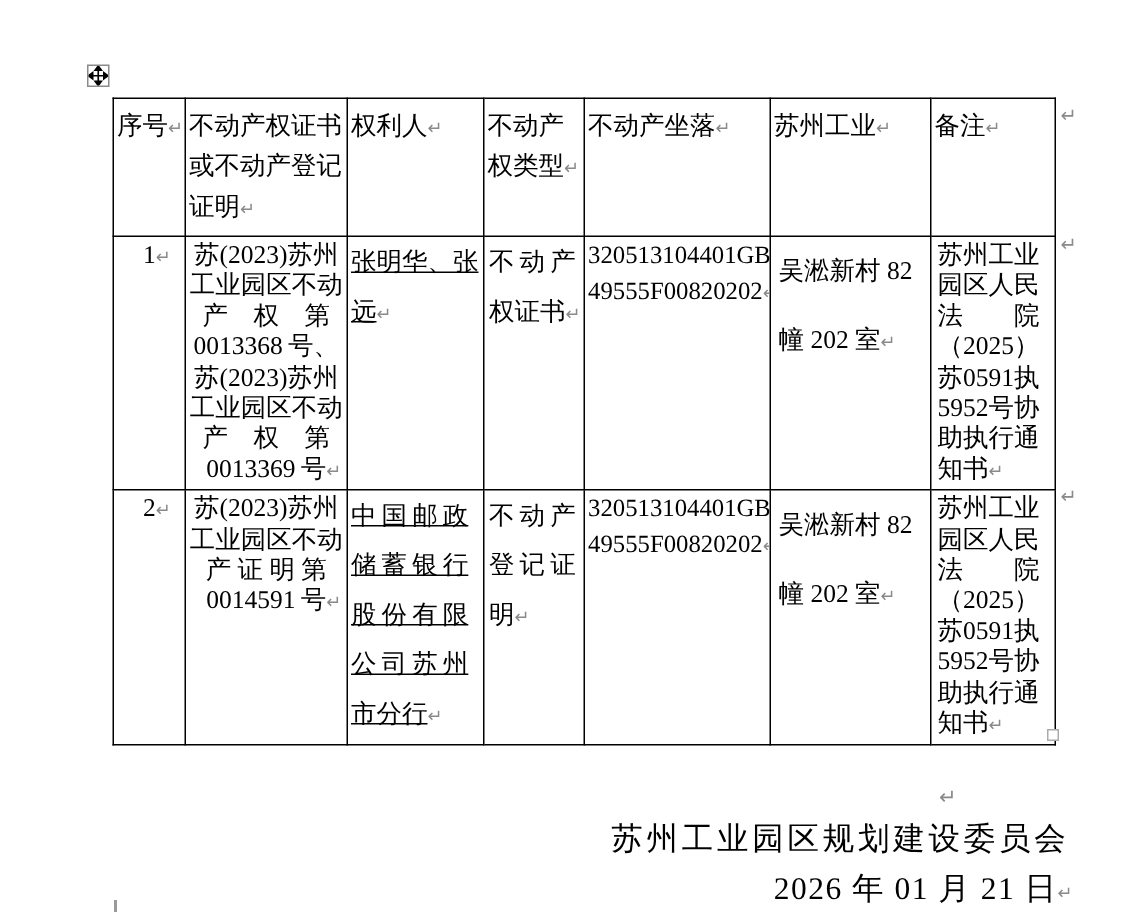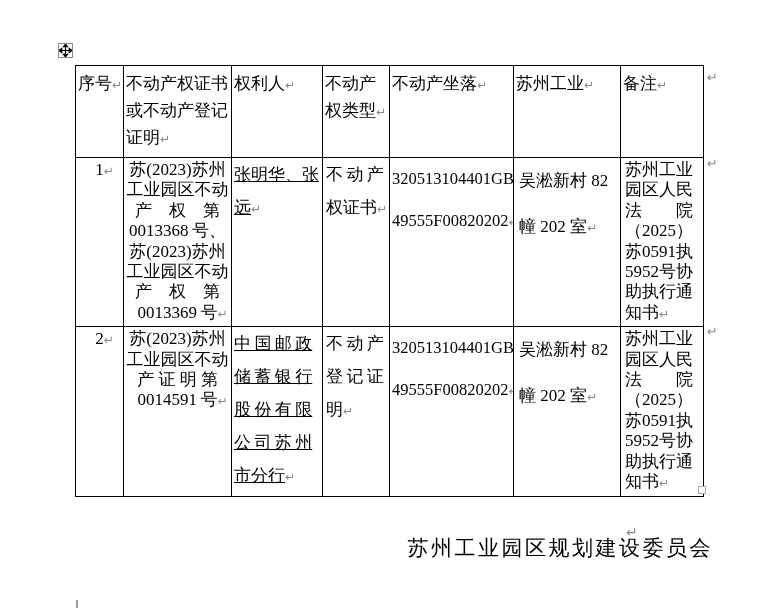--- a/index.html
+++ b/index.html
@@ -26,21 +26,21 @@
     vertical-align:top;
     font-weight:normal;
     overflow:hidden;
   }
   th.hc{text-align:left;padding:4px 2px;line-height:27px;}
   .ct{white-space:pre-line;}
   td.c1{text-align:center;padding:2px 2px;line-height:20.4px;}
   td.c2{padding:2px 2px;line-height:20.4px;text-align:center;}
   td.c3{padding:0 2px;line-height:33px;text-decoration:underline;}
   td.c4{padding:0 3px;line-height:33px;}
-  td.c5{padding:0 2px;line-height:42px;font-size:16.5px;}
+  td.c5{padding:0 2px;line-height:24px;font-size:16.5px;}
   td.c6{padding:0 5px;line-height:46px;}
   td.c7{padding:2px 4px;line-height:20.4px;}
   
   .pm{
     color:#8a8a8a;font-size:12px;
     display:inline-block;width:0;white-space:nowrap;
     font-family:"DejaVu Sans",sans-serif;
   }
   .rpm{position:absolute;left:707px;color:#8a8a8a;font-size:13px;font-family:"DejaVu Sans",sans-serif;}
   .epm{position:absolute;left:626px;top:524px;color:#8a8a8a;font-size:14px;font-family:"DejaVu Sans",sans-serif;}
@@ -49,21 +49,21 @@
     position:absolute;left:58px;top:43px;width:15px;height:15px;
     border:1px solid #8a8a8a;background:#fff;box-sizing:border-box;
     display:flex;align-items:center;justify-content:center;
   }
   
   .resize-handle{
     position:absolute;left:698px;top:486px;width:8px;height:8px;
     border:1px solid #ababab;background:#fff;box-sizing:border-box;
   }
   
-  .sig{position:absolute;right:48px;top:534px;font-size:21px;letter-spacing:2.5px;}
+  .sig{position:absolute;right:48px;top:545px;font-size:21px;letter-spacing:2.5px;}
   .date{position:absolute;right:56px;top:578px;font-size:21px;letter-spacing:1px;}
   
   .tick{position:absolute;left:76px;top:600px;width:2px;height:8px;background:#9a9a9a;}
 </style>
 </head>
 <body>
 
 <div id="page">
 
 
@@ -164,16 +164,17 @@
 
   <span class="rpm" style="top:70px">↵</span>
   <span class="rpm" style="top:156px">↵</span>
   <span class="rpm" style="top:324px">↵</span>
 
   <div class="resize-handle"></div>
 
   <span class="epm">↵</span>
 
   <div class="sig">苏州工业园区规划建设委员会</div>
+  <div class="date"><span>2026 年 01 月 21 日</span><span class="pm">↵</span></div>
 
   <div class="tick"></div>
 
 </div>
 
 </body></html>

